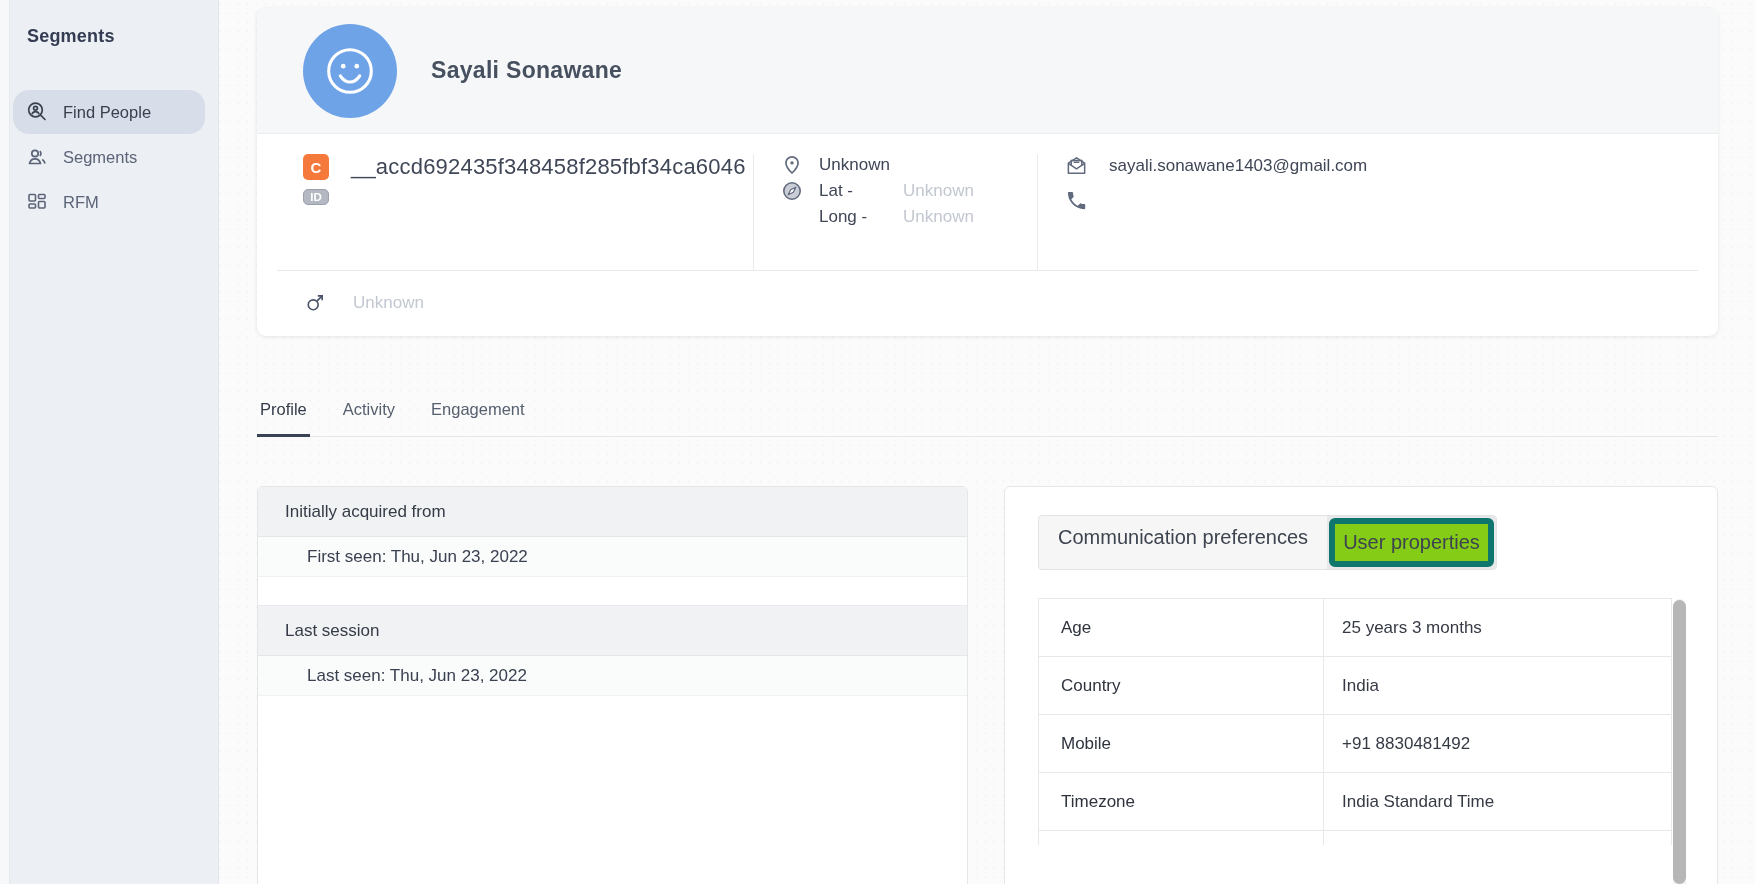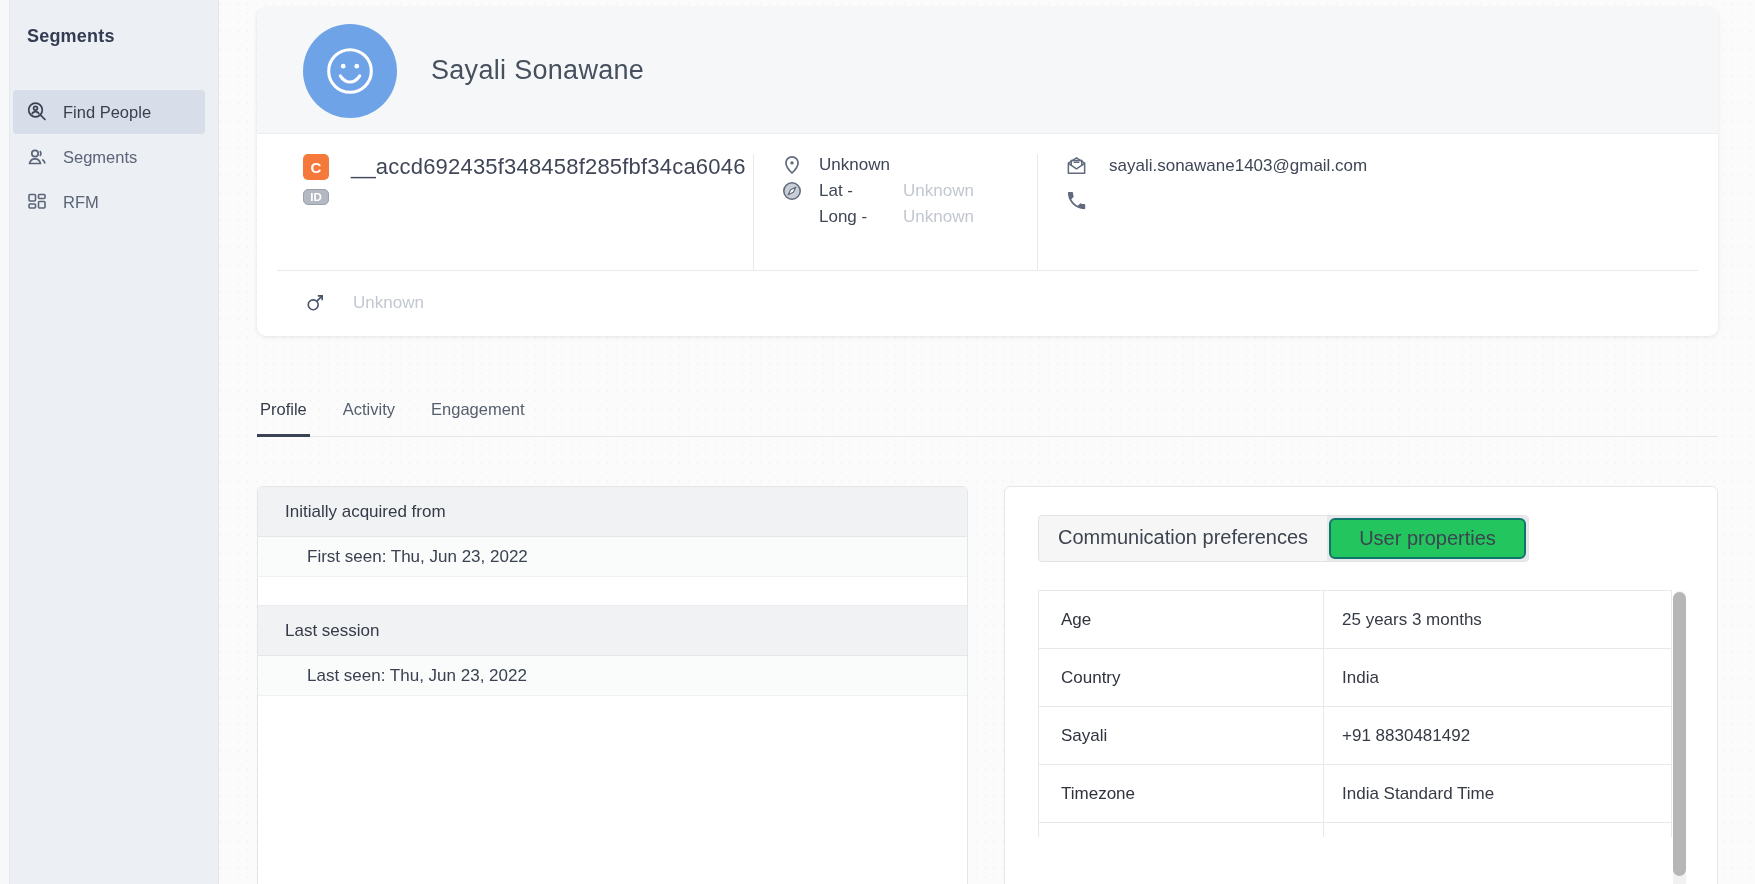--- a/index.html
+++ b/index.html
@@ -13,39 +13,39 @@
 
   
   .sidebar { position:absolute; left:0; top:0; width:219px; height:884px;
     background:#eceff3; border-right:1px solid #e2e5ea; z-index:5; }
   .sidebar::before { content:""; position:absolute; left:0; top:0; width:9px; height:884px;
     background:#f7f8fa; border-right:1px solid #e6e8ec; }
   .sidebar-title { position:absolute; left:27px; top:26px; font-size:18px;
     font-weight:bold; color:#333c52; letter-spacing:.2px; }
   .sidebar-nav { position:absolute; left:13px; right:13px; top:90px; }
   .nav-item { display:flex; align-items:center; height:44px; padding:0 13px;
-    border-radius:4px; margin-bottom:1px; font-size:16.5px; color:#5b6478; cursor:pointer; }
+    border-radius:16px; margin-bottom:1px; font-size:16.5px; color:#5b6478; cursor:pointer; }
   .nav-item.active { background:#d7deea; color:#39404f; }
   .nav-item .nicon { width:22px; height:22px; margin-right:15px; flex:0 0 auto; display:flex; }
   .nav-item svg { width:22px; height:22px; stroke:#5b6478; }
   .nav-item.active svg { stroke:#39404f; }
 
   
   .main { position:absolute; left:219px; top:0; right:0; height:884px; }
 
   
   .card { position:absolute; left:38px; top:8px; width:1461px; height:328px;
     background:#fff; border-radius:9px; box-shadow:0 1px 4px rgba(30,40,60,.10);
     overflow:hidden; }
   .card-header { height:126px; background:#f6f7f8; border-bottom:1px solid #ededee;
     display:flex; align-items:center; padding-left:46px; }
   .avatar { width:94px; height:94px; border-radius:50%; background:#6fa3e8;
     display:flex; align-items:center; justify-content:center; flex:0 0 auto; }
   .avatar svg { width:62px; height:62px; }
-  .profile-name { margin-left:34px; font-size:27px; font-weight:400; color:#47505f;
+  .profile-name { margin-left:34px; font-size:23px; font-weight:700; color:#47505f;
     letter-spacing:.3px; }
 
   .info-row { display:flex; height:136px; padding-top:20px; }
   .info-col { padding-left:27px; }
   .info-col.first { width:496px; padding-left:46px; }
   .info-col.second { width:284px; border-left:1px solid #e9eaec; }
   .info-col.third { flex:1; border-left:1px solid #e9eaec; }
   .iline { display:flex; align-items:center; margin-bottom:9px; }
   .badge-c { width:26px; height:26px; border-radius:5px; background:#f5793b; color:#fff;
     font-size:15px; font-weight:bold; display:flex; align-items:center; justify-content:center; }
@@ -85,22 +85,22 @@
     display:flex; align-items:center; padding-left:27px; font-size:17px; color:#353b47; }
   .sec-row { height:40px; background:#fafbfb; border-bottom:1px solid #f0f1f2;
     display:flex; align-items:center; padding-left:49px; font-size:17px; color:#3a4150; }
   .sec-gap { height:29px; background:#fff; border-bottom:1px solid #e9ebee; }
 
   
   .seg { display:inline-flex; background:#f6f6f6; border:1px solid #e3e3e3;
     border-radius:4px; align-items:stretch; }
   .seg-tab { padding:10px 19px; font-size:20px; color:#3d4450; cursor:pointer; }
   .seg-sel-wrap { background:#e7e8e9; padding:2px; border-radius:0 4px 4px 0; display:flex; }
-  .seg-tab.selected { background:#22c55e; border:2px solid #0f766e; border-radius:6px;
-    padding:7px 28px; color:#3d4450; }
+  .seg-tab.selected { background:#84cc16; border:6px solid #0f766e; border-radius:6px;
+    padding:7px 8px; color:#3d4450; }
 
   
   .table-wrap { position:relative; width:648px; height:303px; margin-top:28px; overflow:hidden; }
   .ptable { width:634px; border:1px solid #e7e8ea; border-bottom:none; background:#fff; }
   .prow { display:flex; height:58px; border-bottom:1px solid #e7e8ea; }
   .prow.partial { height:14px; border-bottom:none; }
   .pcell-label { width:285px; border-right:1px solid #e7e8ea; display:flex;
     align-items:center; padding-left:22px; font-size:17px; color:#2e333d; }
   .pcell-value { flex:1; display:flex; align-items:center; padding-left:18px;
     font-size:17px; color:#353a44; }
@@ -271,21 +271,21 @@
         <div class="ptable">
           <div class="prow">
             <div class="pcell-label">Age</div>
             <div class="pcell-value">25 years 3 months</div>
           </div>
           <div class="prow">
             <div class="pcell-label">Country</div>
             <div class="pcell-value">India</div>
           </div>
           <div class="prow">
-            <div class="pcell-label">Sayali</div>
+            <div class="pcell-label">Mobile</div>
             <div class="pcell-value">+91 8830481492</div>
           </div>
           <div class="prow">
             <div class="pcell-label">Timezone</div>
             <div class="pcell-value">India Standard Time</div>
           </div>
           <div class="prow partial">
             <div class="pcell-label"></div>
             <div class="pcell-value"></div>
           </div>

